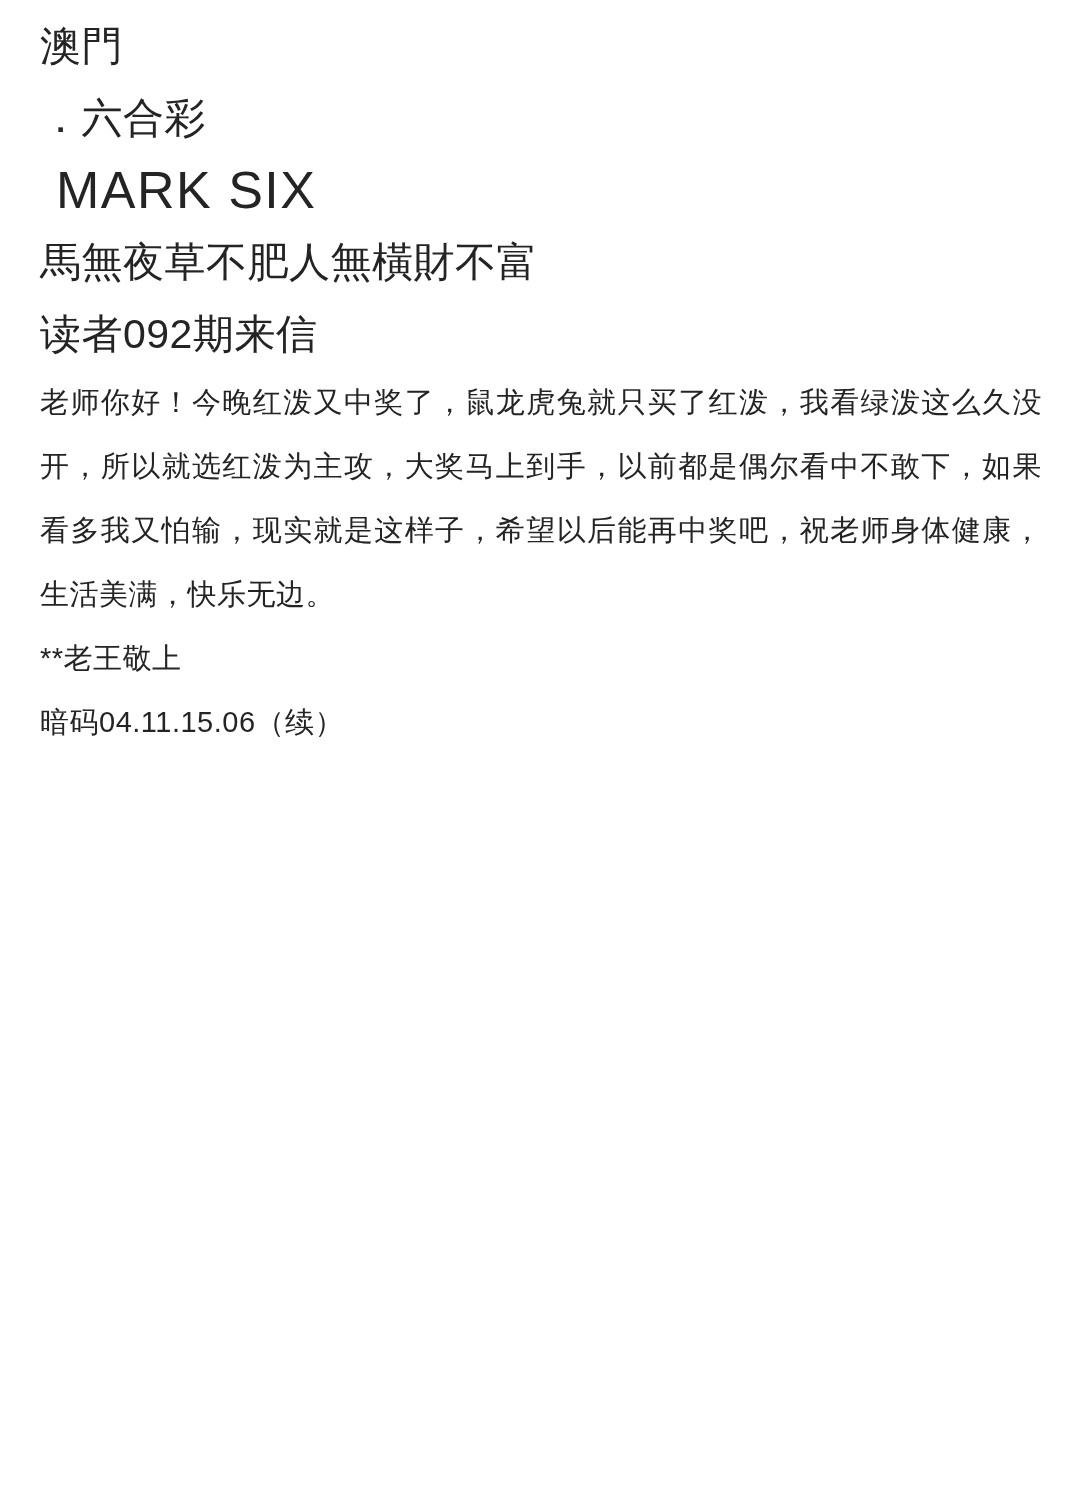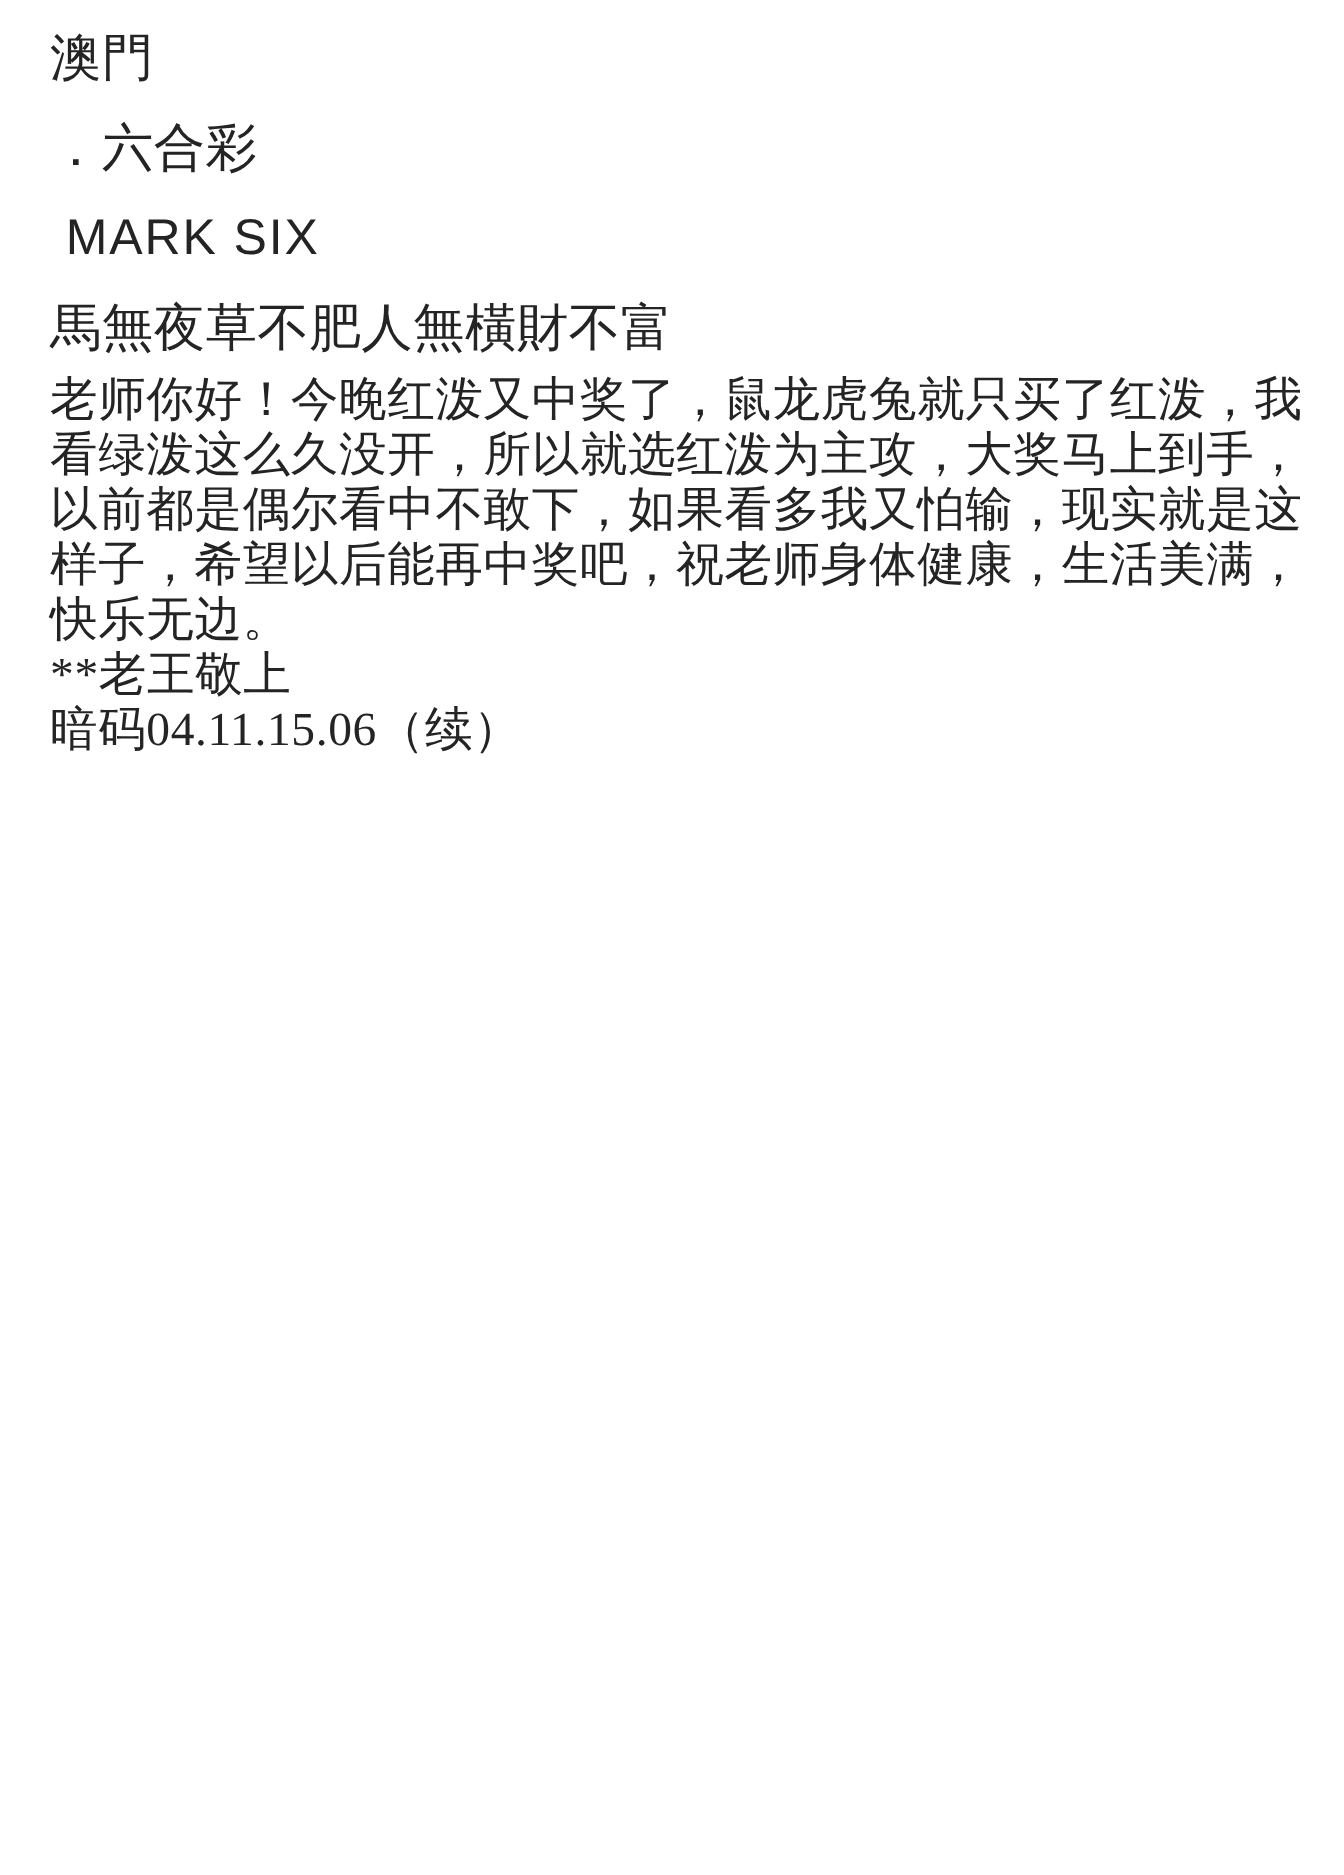--- a/index.html
+++ b/index.html
@@ -24,46 +24,46 @@
   }
   .line {
     font-size: 41px;
     line-height: 72px;
     letter-spacing: 0.5px;
     color: #242424;
     white-space: pre-wrap;
     word-break: break-word;
   }
   .line.latin {
-    font-size: 40px;
+    font-size: 52px;
     letter-spacing: 1.5px;
   }
   .para {
-    font-size: 38px;
-    line-height: 44px;
+    font-size: 29px;
+    line-height: 64px;
     letter-spacing: 0.5px;
     color: #242424;
     text-align: justify;
     text-justify: inter-character;
     white-space: pre-wrap;
     word-break: break-word;
     margin: 0;
-    font-family: Liberation Serif, serif;
   }
   .para.block {
     text-align: justify;
   }
 </style>
 </head>
 <body>
 
 <div class="page">
 
   <div class="line">澳門</div>
   <div class="line">．六合彩</div>
   <div class="line latin"> MARK SIX</div>
   <div class="line">馬無夜草不肥人無橫財不富</div>
+  <div class="line">读者092期来信</div>
 
   <p class="para block">老师你好！今晚红泼又中奖了，鼠龙虎兔就只买了红泼，我看绿泼这么久没开，所以就选红泼为主攻，大奖马上到手，以前都是偶尔看中不敢下，如果看多我又怕输，现实就是这样子，希望以后能再中奖吧，祝老师身体健康，生活美满，快乐无边。</p>
   <p class="para">**老王敬上</p>
   <p class="para">暗码04.11.15.06（续）</p>
 
 </div>
 
 </body></html>

